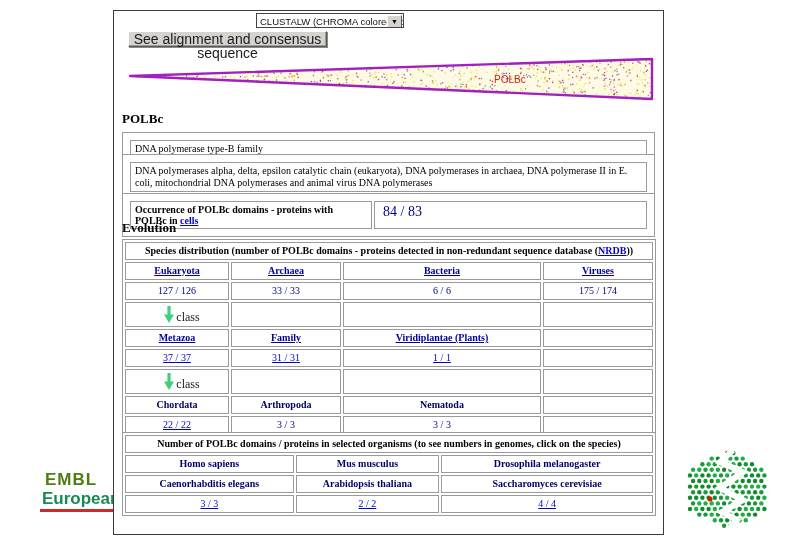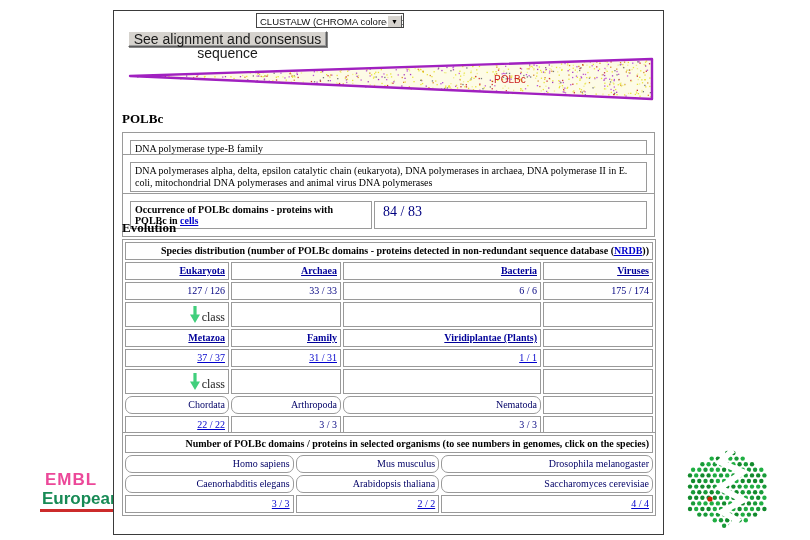--- a/index.html
+++ b/index.html
@@ -1,20 +1,20 @@
 <!DOCTYPE html>
 <html><head>
 <meta charset="utf-8">
 <style>
   html,body{margin:0;padding:0;}
   body{width:810px;height:540px;background:#ffffff;position:relative;overflow:hidden;
        font-family:"Liberation Serif",serif;}
 
   
-  .embl-line1{position:absolute;left:45px;top:470px;z-index:1;color:#ec4899;
+  .embl-line1{position:absolute;left:45px;top:470px;z-index:1;color:#4d7c0f;
               font:bold 17px "Liberation Sans",sans-serif;letter-spacing:1px;}
   .embl-line2{position:absolute;left:42px;top:489px;z-index:1;color:#178a55;
               font:bold 17px "Liberation Sans",sans-serif;white-space:nowrap;}
   .embl-rule{position:absolute;left:40px;top:509px;width:74px;height:3px;background:#cc2b2b;z-index:1;}
   .hexlogo{position:absolute;left:686px;top:450px;z-index:1;}
 
   
   .win{position:absolute;left:113px;top:10px;width:549px;height:523px;background:#fff;
        border:1px solid #3a3a3a;z-index:2;}
 
@@ -54,25 +54,25 @@
              padding:2px 8px;font-size:14px;color:#000080;}
 
   .lnk{color:#0000cc;text-decoration:underline;cursor:pointer;}
 
   
   table.dtable{position:absolute;left:8px;width:534px;border-collapse:separate;border-spacing:2px;
                border:1px solid #9a9a9a;background:#fff;table-layout:fixed;}
   .t-species{top:228px;}
   .t-organisms{top:421px;}
   table.dtable td{border:1px solid #9a9a9a;padding:2px 3px;font-size:10px;line-height:12px;
-                  text-align:right;vertical-align:middle;overflow:hidden;white-space:nowrap;}
+                  text-align:center;vertical-align:middle;overflow:hidden;white-space:nowrap;}
   td.cap{text-align:left;font-weight:bold;font-size:10px;}
   td .hdr{font-weight:bold;color:#000099;}
   td.val{color:#000080;}
-  td.bhdr{font-weight:normal;color:#000066;border-radius:7px;}
+  td.bhdr{font-weight:bold;color:#000066;}
   td.arrow-cell{text-align:left;height:19px;border:1px solid #9a9a9a;}
   .arrow-lbl{font-size:12px;color:#222;margin-left:2px;vertical-align:bottom;}
   .garrow{vertical-align:middle;margin-left:10px;}
 </style>
 </head>
 <body>
 
 <div class="embl-line1">EMBL</div>
 <div class="embl-line2">European B</div>
 <div class="embl-rule"></div>

